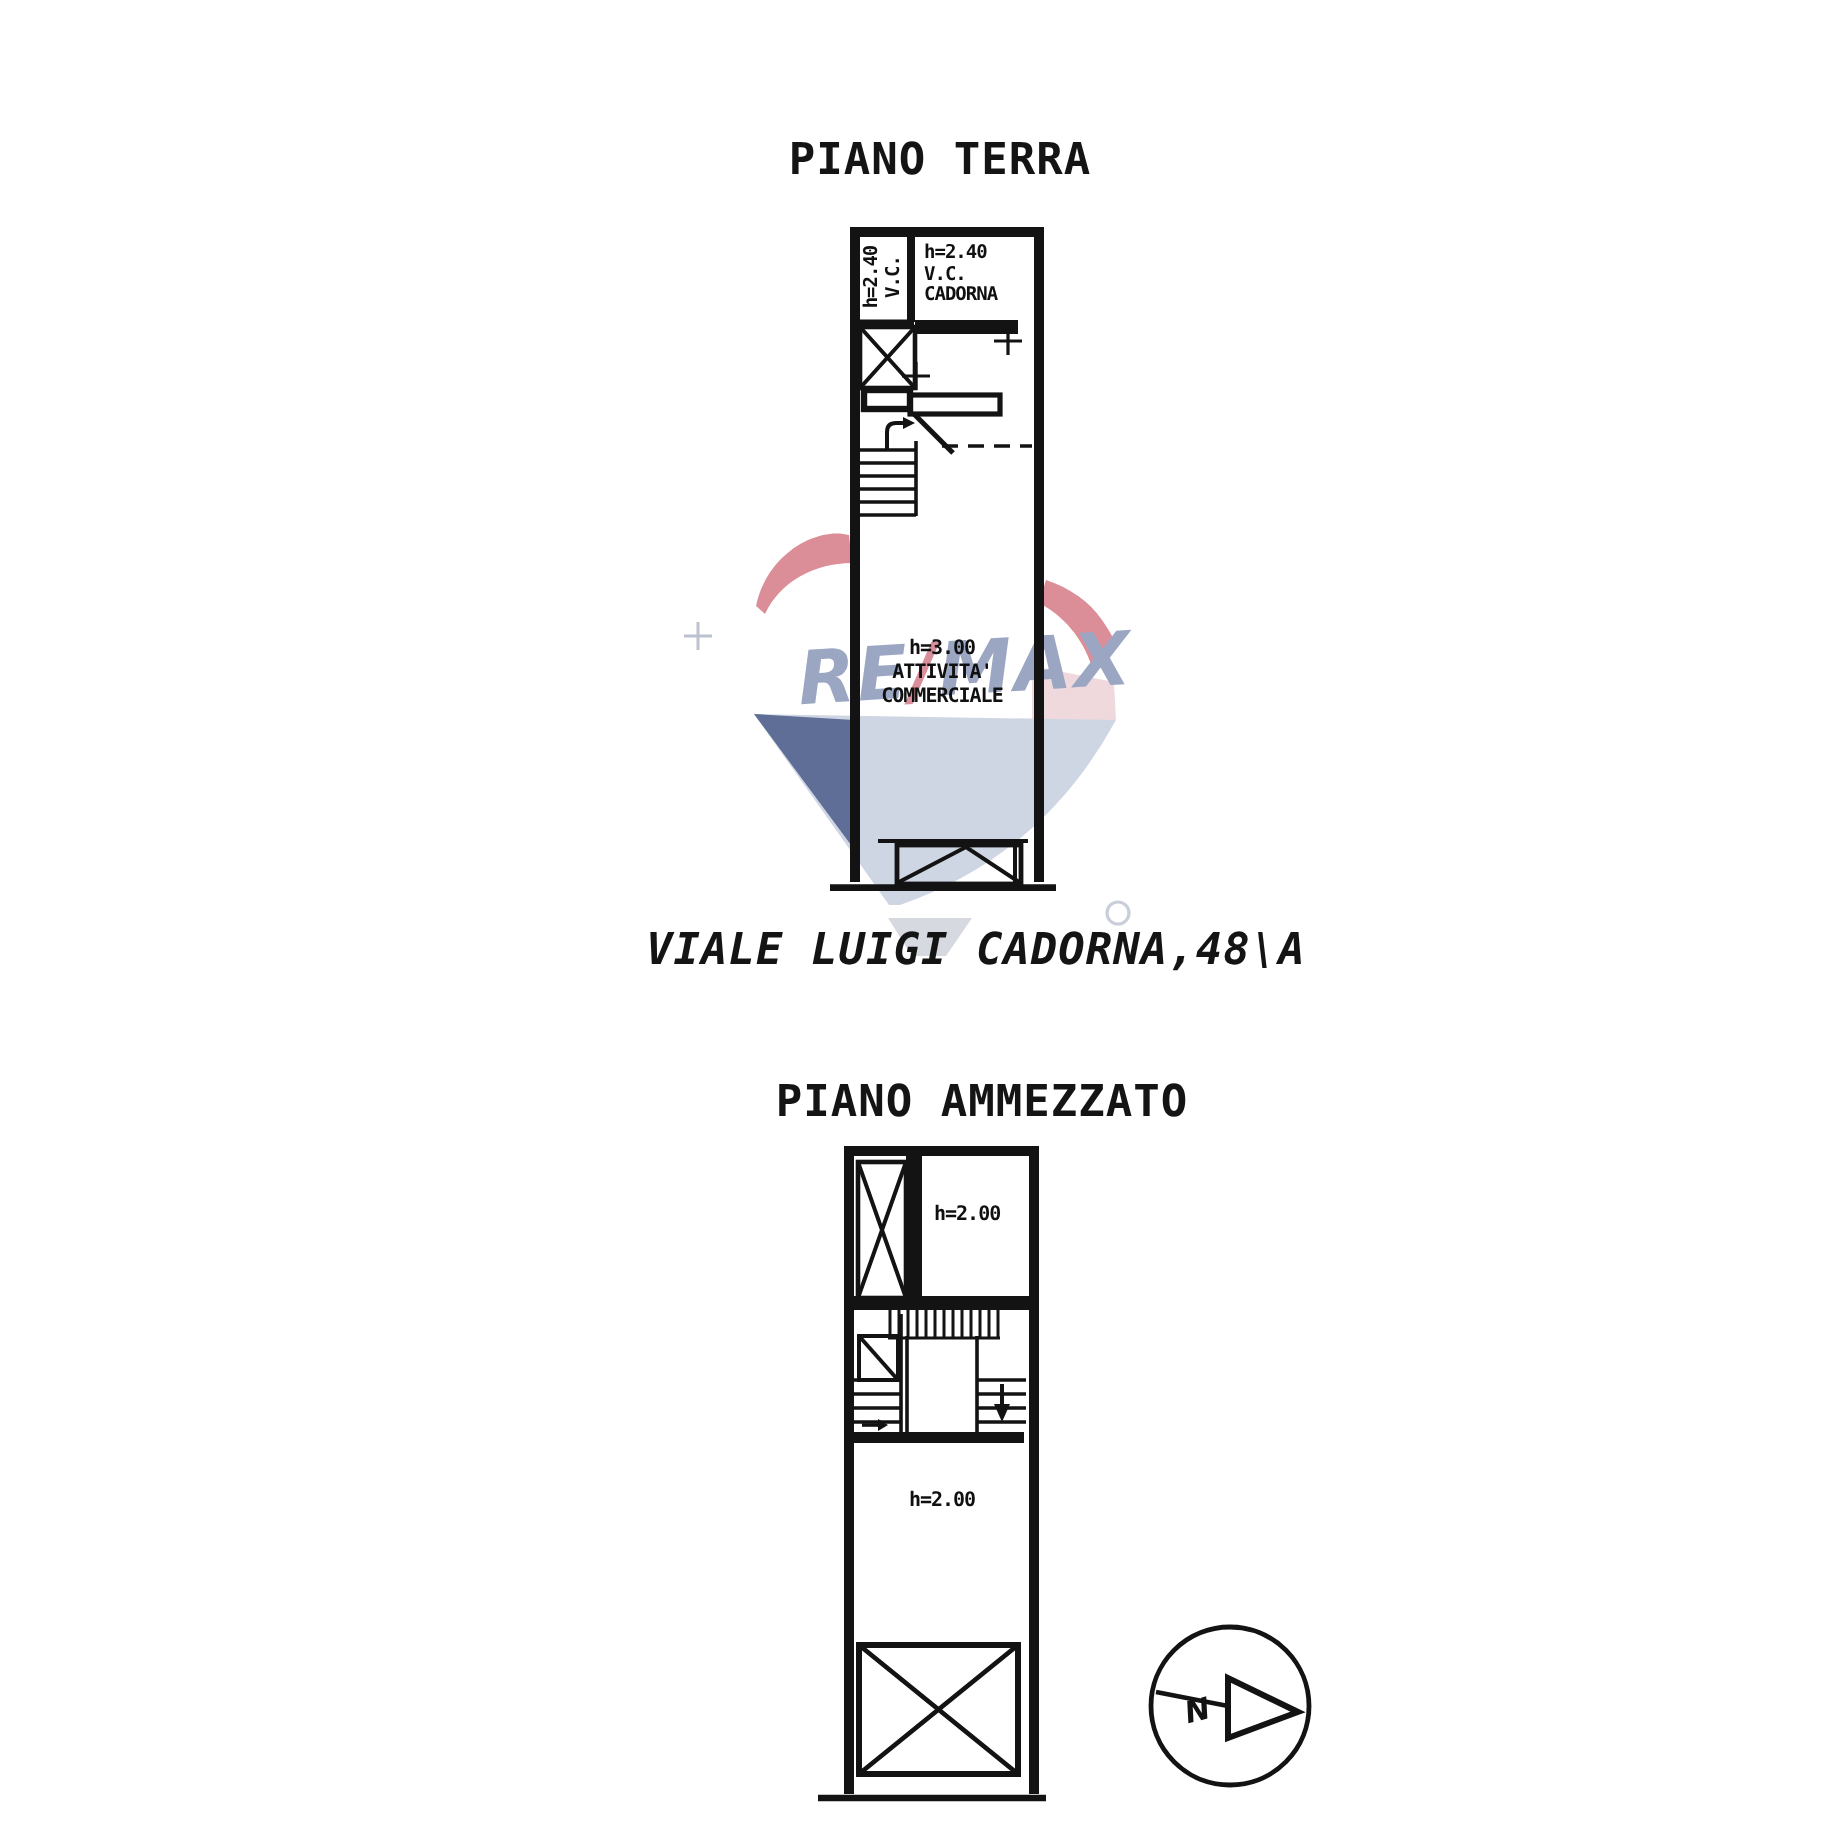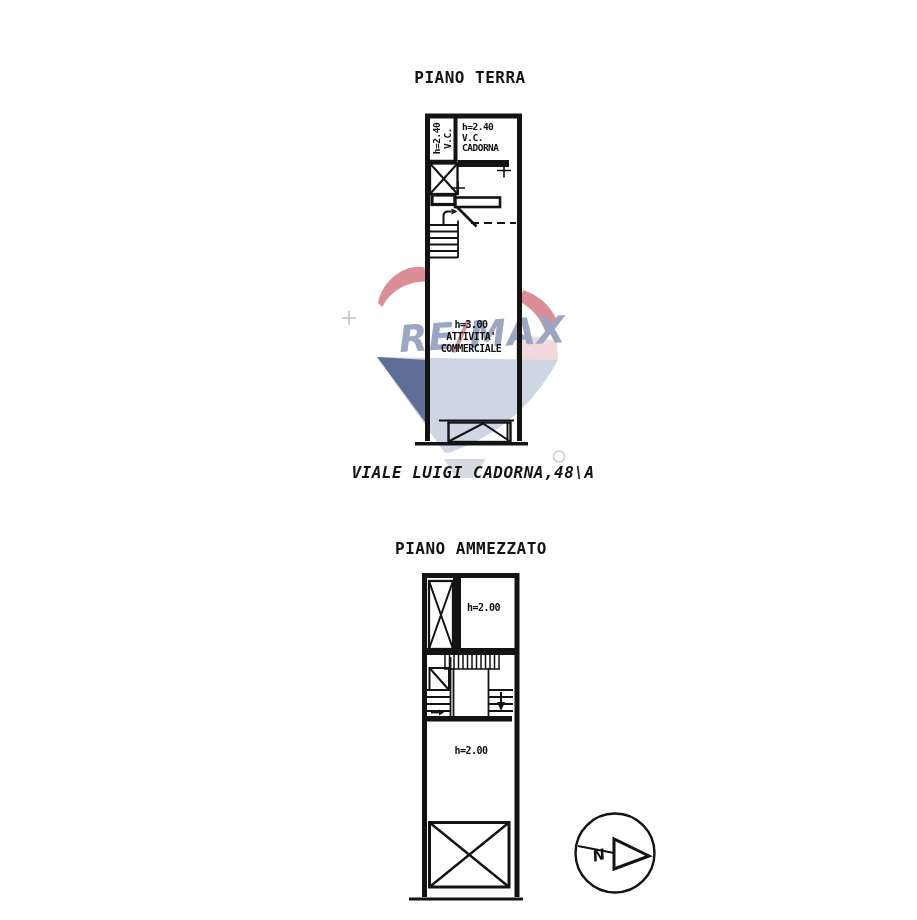--- a/index.html
+++ b/index.html
@@ -1,21 +1,21 @@
 <!DOCTYPE html>
 <html><head>
 <meta charset="utf-8">
 <style>
   html,body{margin:0;padding:0;background:#ffffff;}
   .canvas{
     position:relative;width:917px;height:920px;background:#ffffff;overflow:hidden;
     font-family:"DejaVu Sans Mono", monospace;color:#161616;
   }
   .cadtitle{
-    position:absolute;font-weight:bold;font-size:16px;letter-spacing:.5px;
+    position:absolute;font-weight:bold;font-size:22px;letter-spacing:.5px;
     text-align:center;white-space:pre;color:#141414;
   }
   .roomlabel{
     position:absolute;font-weight:bold;font-size:10px;line-height:12px;
     text-align:center;white-space:pre;color:#101010;letter-spacing:-0.5px;
   }
   .tinylabel{
     position:absolute;font-weight:bold;font-size:9.5px;line-height:10.5px;
     text-align:left;white-space:pre;color:#101010;letter-spacing:-0.5px;
   }
@@ -111,21 +111,21 @@
       <path d="M578,846 L614,853" stroke-width="2.2"></path>
       <polygon points="614,839 614,869 649,856" fill="#ffffff" stroke-width="3"></polygon>
       <text x="592" y="860" transform="rotate(-14 600 853)" stroke="none" fill="#131313" font-family="DejaVu Sans, sans-serif" font-size="15" font-weight="bold" font-style="italic">N</text>
     </g>
   </svg>
 
   <div class="cadtitle" style="left:345px;top:68px;width:250px;">PIANO TERRA</div>
 
   <div class="cadtitle" style="left:323px;top:463px;width:300px;font-style:italic;">VIALE LUIGI CADORNA,48\A</div>
 
-  <div class="cadtitle" style="left:346px;top:539px;width:250px;">PIANO AMMEZZATO</div>
+  <div class="cadtitle" style="left:366px;top:539px;width:250px;">PIANO AMMEZZATO</div>
 
   <div class="tinylabel rot" style="left:424px;top:128px;width:36px;"><span>h=2.40</span>
 <span>V.C.</span></div>
 
   <div class="tinylabel" style="left:462px;top:122px;width:52px;"><span>h=2.40</span>
 <span>V.C.</span>
 <span>CADORNA</span></div>
 
   <div class="roomlabel" style="left:412px;top:319px;width:118px;"><span>h=3.00</span>
 <span>ATTIVITA'</span>

